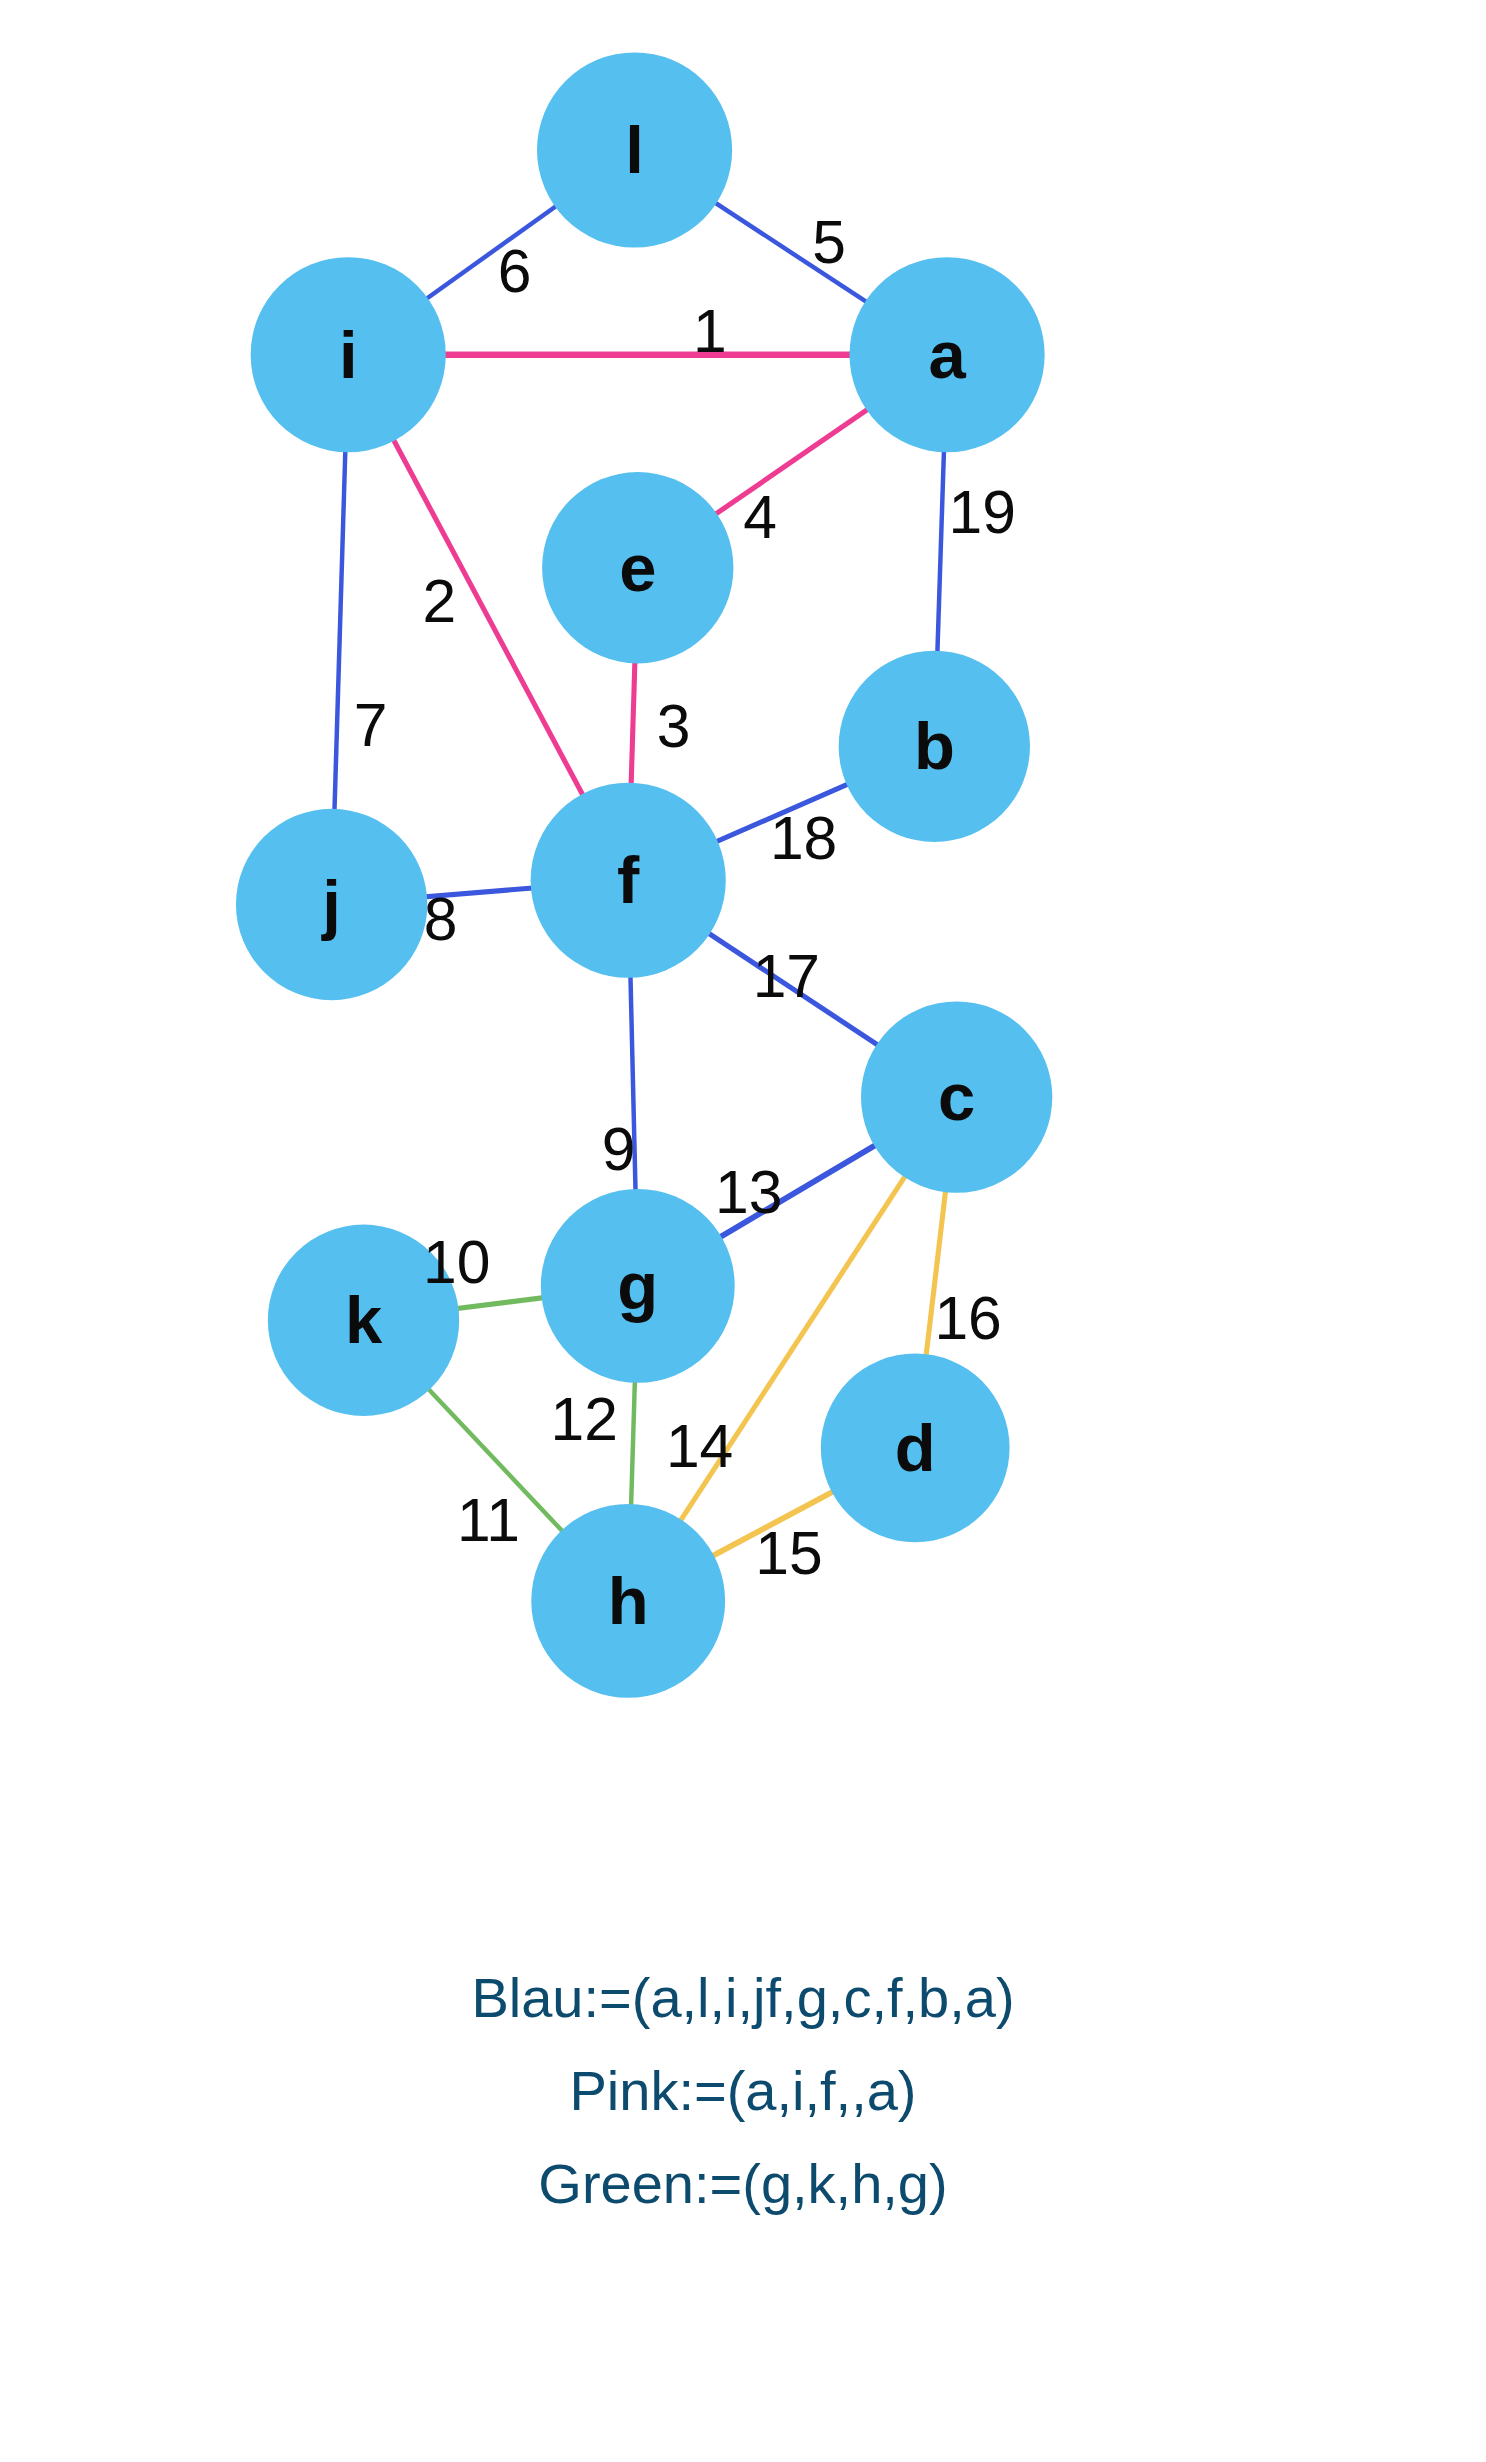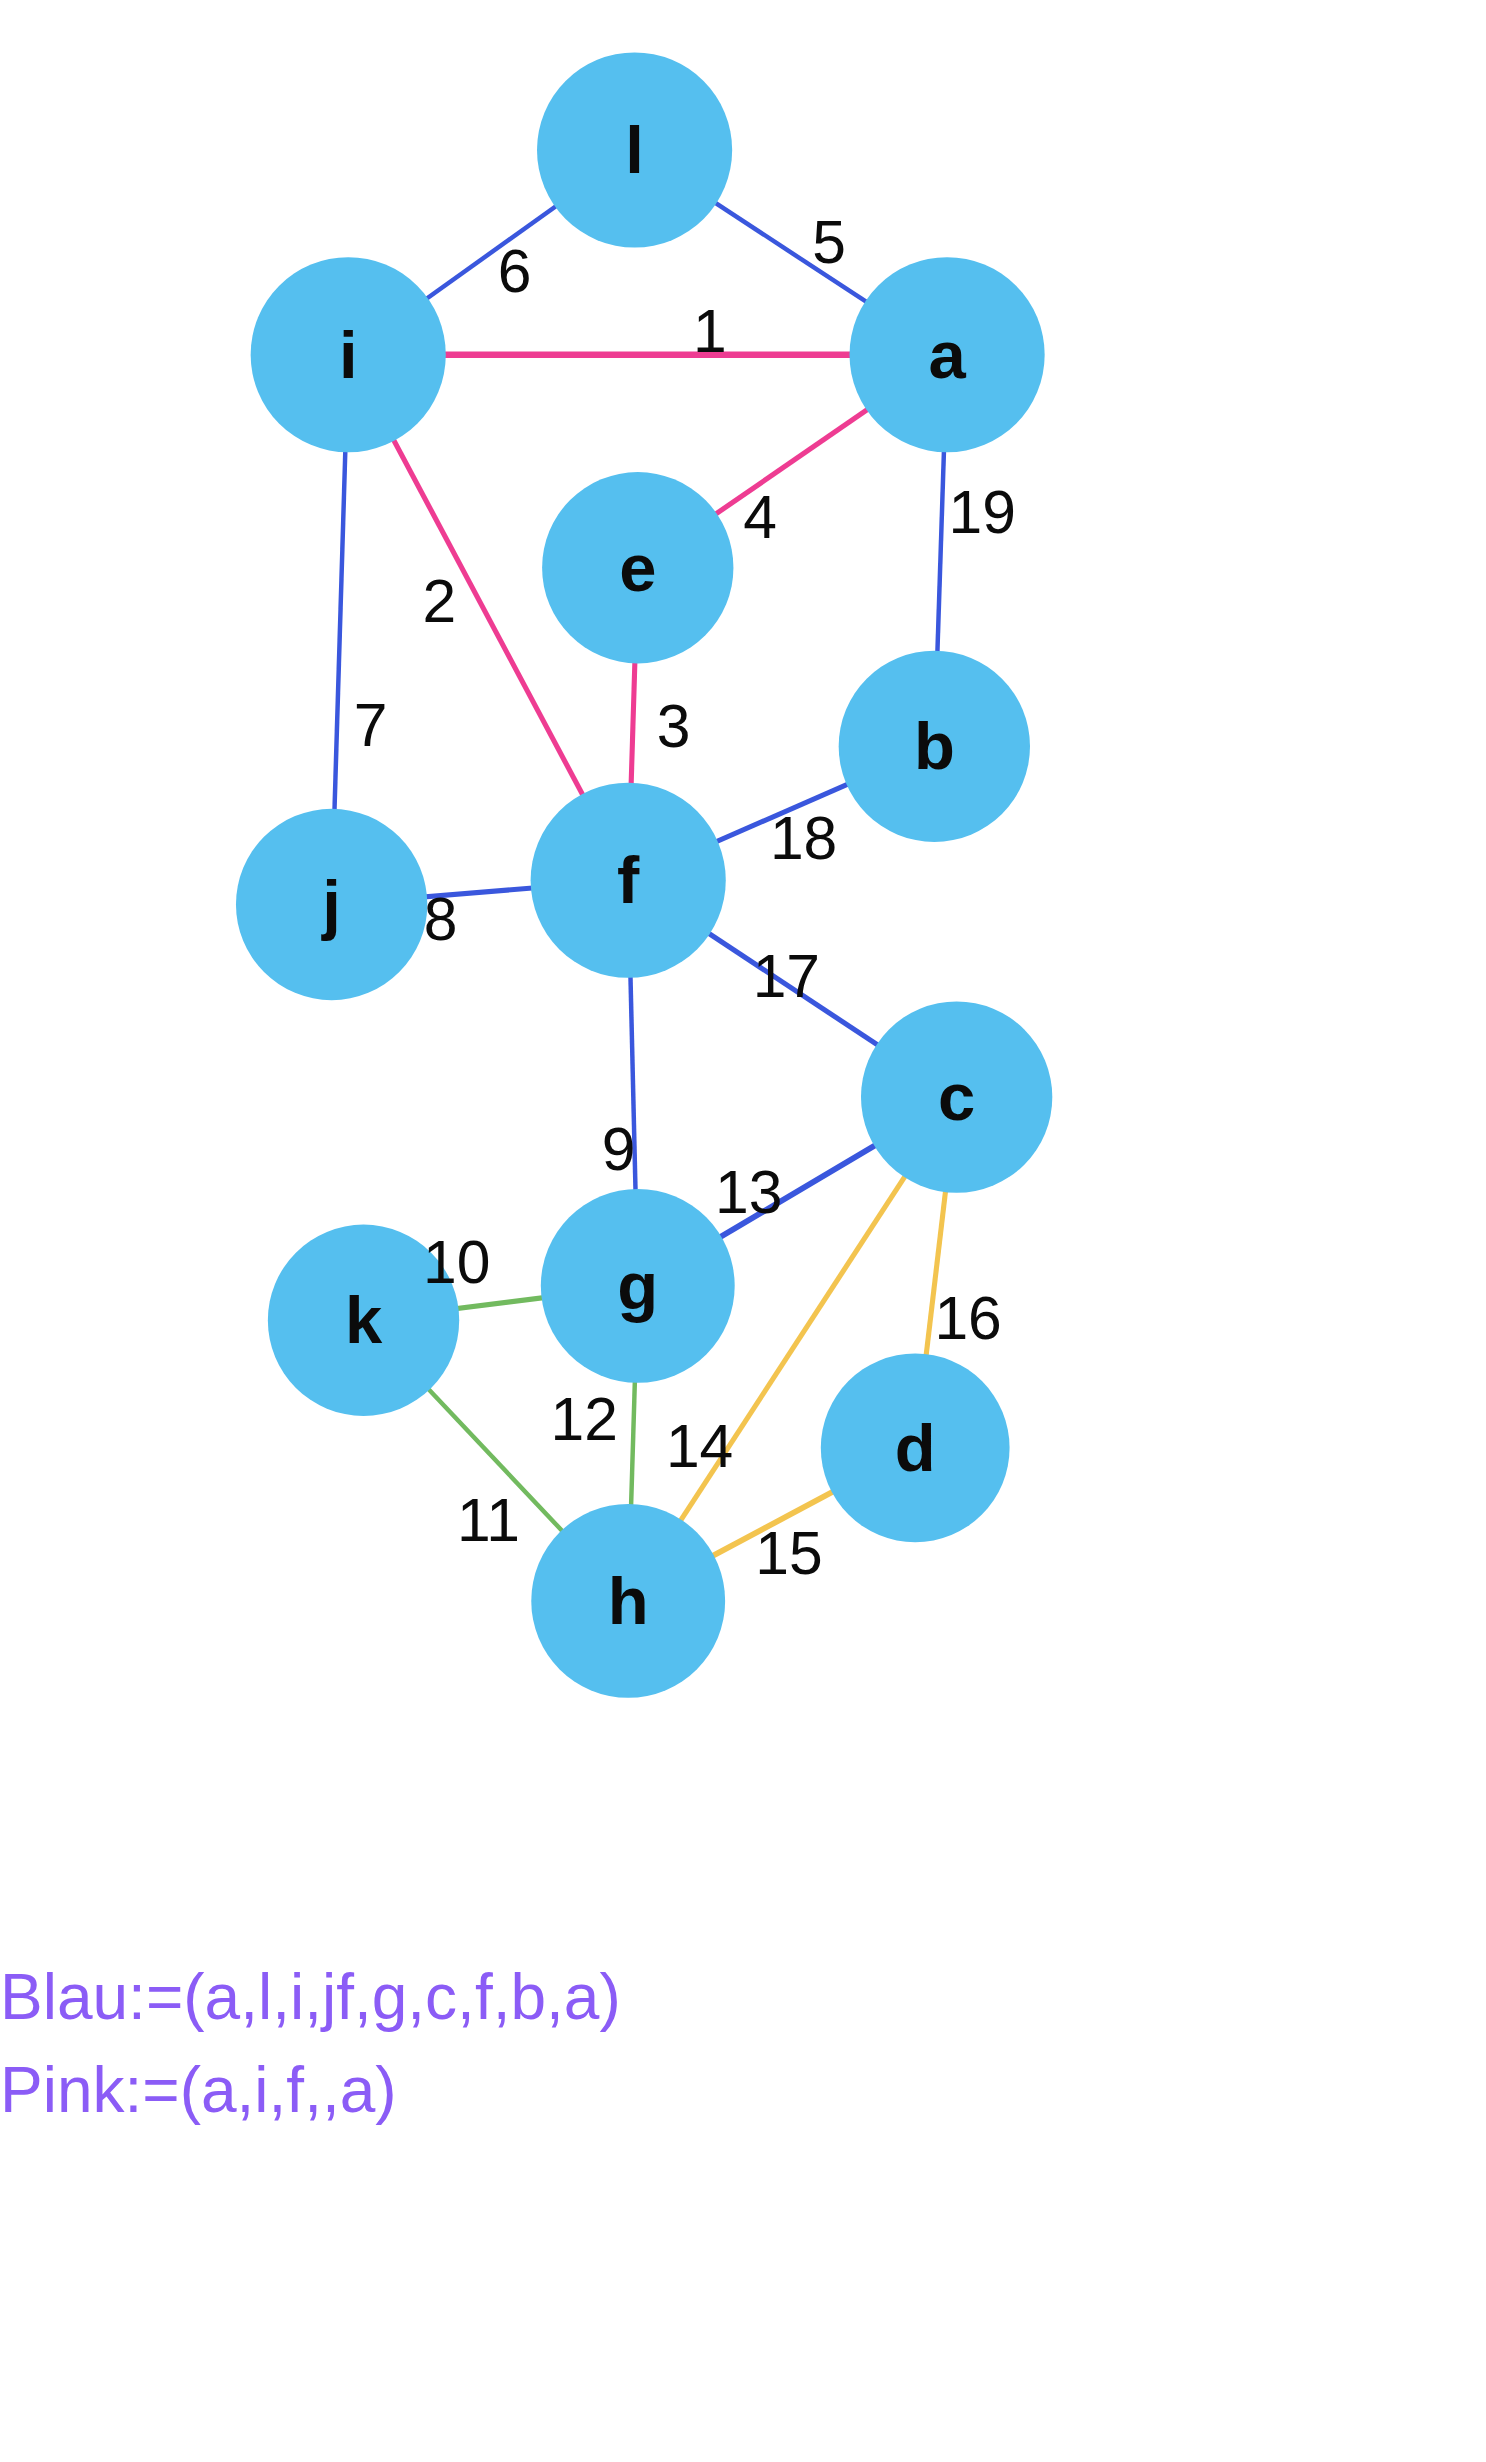--- a/index.html
+++ b/index.html
@@ -24,25 +24,25 @@
     font-weight: 400;
     font-size: 95px;
     fill: #0b0b0b;
     text-anchor: middle;
   }
   .legend {
     position: absolute;
     left: 0;
     top: 1951px;
     width: 100%;
-    text-align: left;
+    text-align: center;
     font-family: "Liberation Sans", sans-serif;
-    font-size: 64px;
+    font-size: 56px;
     line-height: 93px;
-    color: #8b5cf6;
+    color: #0c4a6e;
     white-space: nowrap;
   }
 </style>
 </head>
 <body>
 
 <div id="canvas">
   <svg width="1486" height="2462" viewBox="0 0 2330 3860">
 
     <g>
@@ -116,15 +116,16 @@
       <text class="edge-label" x="1518" y="2099">16</text>
       <text class="edge-label" x="1233" y="1563">17</text>
       <text class="edge-label" x="1260" y="1347">18</text>
       <text class="edge-label" x="1540" y="835">19</text>
     </g>
   </svg>
 
   <div class="legend">
     <div>Blau:=(a,l,i,jf,g,c,f,b,a)</div>
     <div>Pink:=(a,i,f,,a)</div>
+    <div>Green:=(g,k,h,g)</div>
   </div>
 </div>
 
 
 </body></html>

